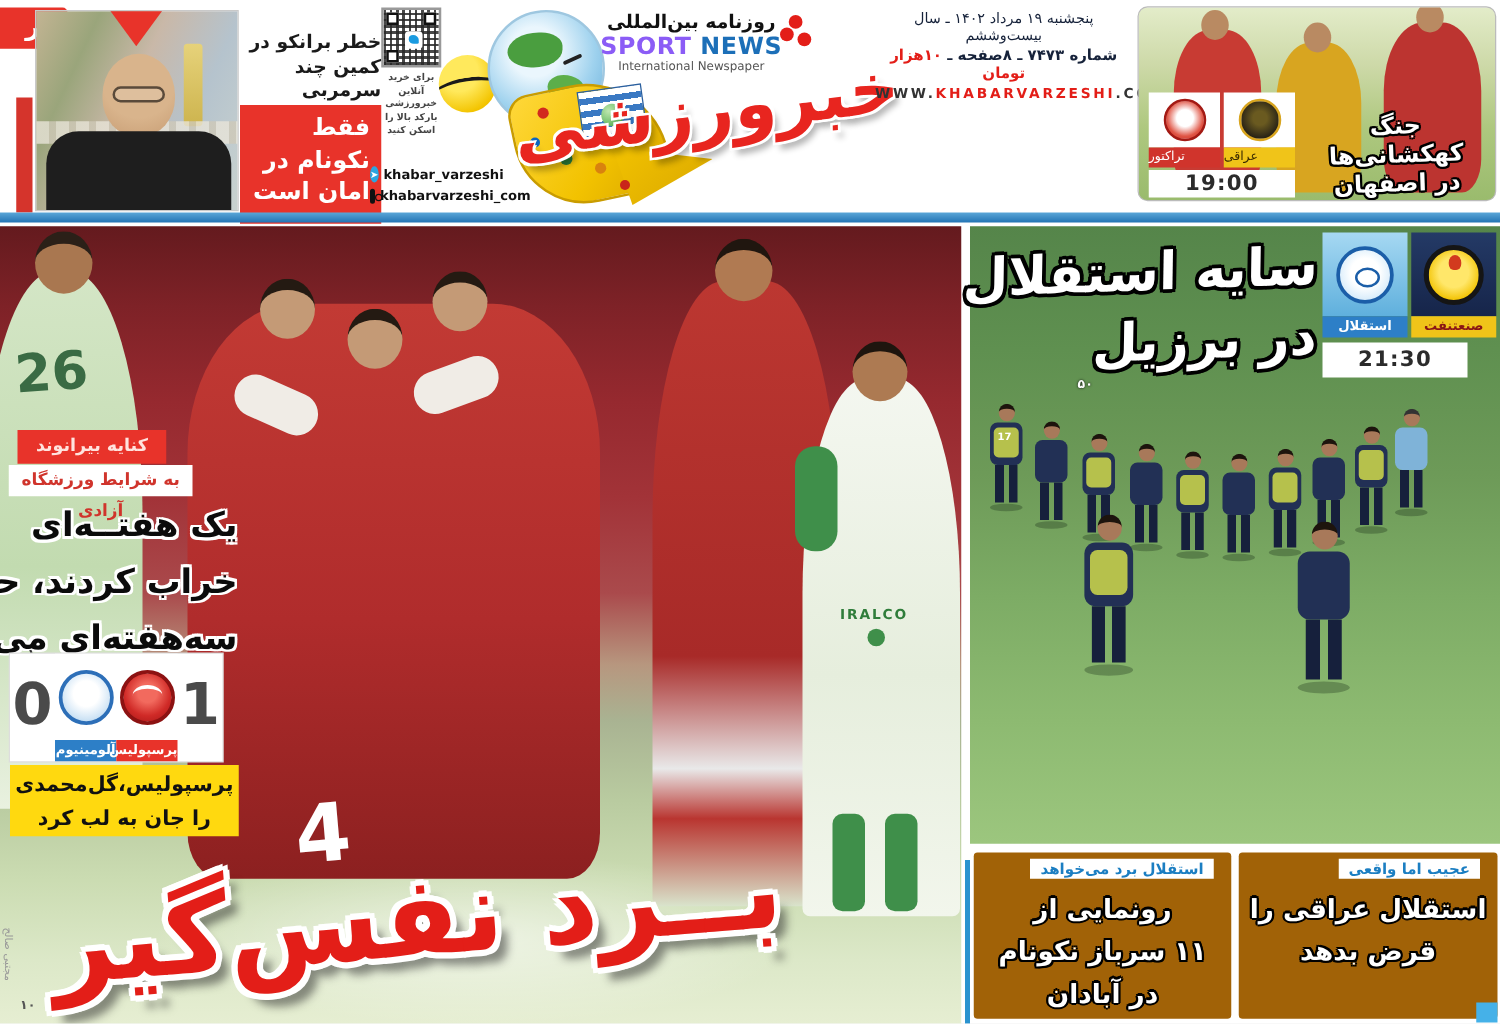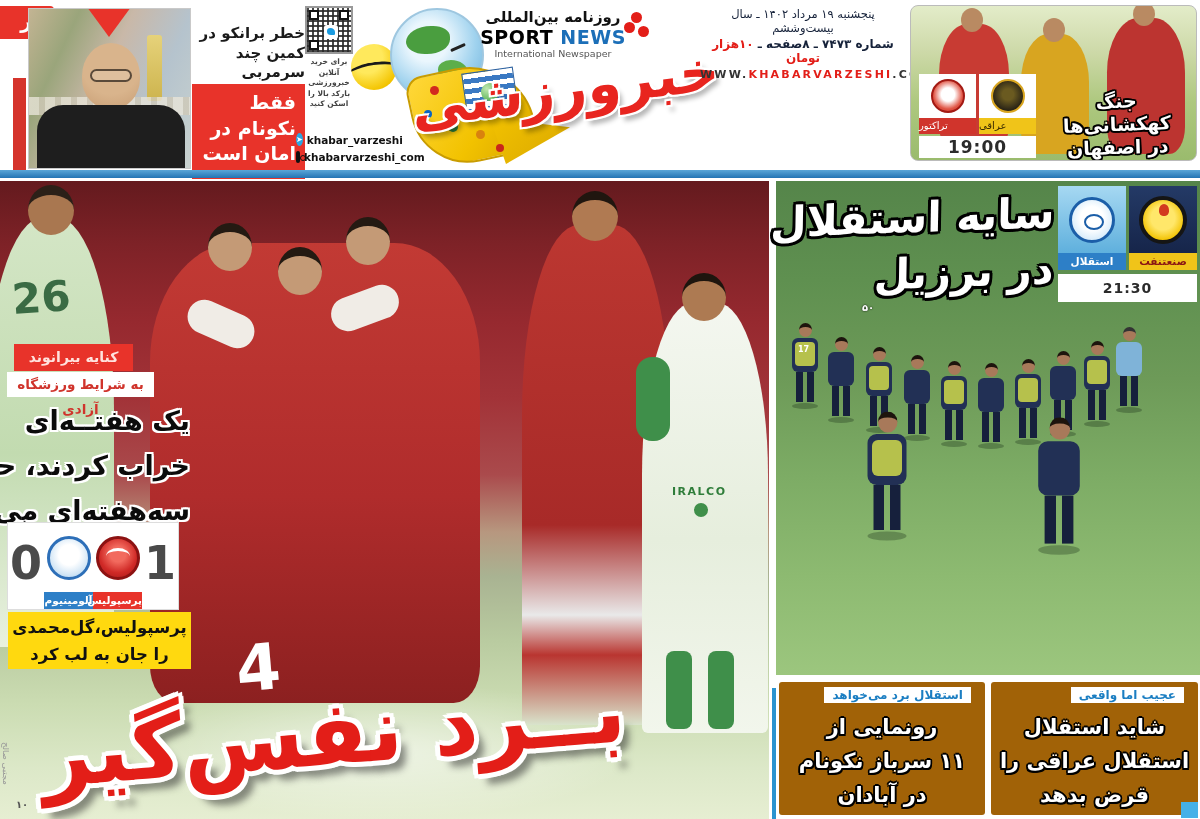--- a/index.html
+++ b/index.html
@@ -40,21 +40,21 @@
   .ic-ig::after { content:''; position:absolute; left:2px; top:2px; width:4px; height:4px; border:1.5px solid #111; border-radius:50%; }
 
   
   .globe { left:390px; top:8px; width:94px; height:94px; border-radius:50%; background:radial-gradient(circle at 40% 35%,#eaf6fd 0 25%,#9fd2ee 60%,#5fa8d6 100%); border:2px solid #9ec7e0; overflow:hidden; }
   .land1 { position:absolute; left:14px; top:16px; width:44px; height:28px; background:#4a9e3f; border-radius:60% 40% 55% 45%; }
   .land2 { position:absolute; left:46px; top:50px; width:30px; height:22px; background:#5cae4a; border-radius:45% 60% 40% 60%; }
   .plane { position:absolute; left:58px; top:36px; width:16px; height:3px; background:#222; transform:rotate(-24deg); border-radius:2px; }
   .tagline { left:478px; top:8px; width:150px; text-align:center; }
   .tagline-fa { font-size:15px; font-weight:bold; color:#111; }
   .tagline-en { font-size:19px; font-weight:bold; letter-spacing:.5px; }
-  .tagline-en .sp { color:#000000; } .tagline-en .nw { color:#1c6fb8; }
+  .tagline-en .sp { color:#8b5cf6; } .tagline-en .nw { color:#1c6fb8; }
   .tagline-sub { font-size:9.5px; color:#555; }
   .dots3 { left:624px; top:22px; width:11px; height:11px; border-radius:50%; background:#e31e18; box-shadow:14px 4px 0 #e31e18,7px -10px 0 #e31e18; }
   .heart { left:372px; top:48px; width:212px; height:120px; }
   .heart-body { position:absolute; left:40px; top:18px; width:120px; height:96px; background:linear-gradient(135deg,#ffd83a,#f2c200 60%,#d9a700); border-radius:18px 70px 30px 60px; transform:rotate(-12deg); border:2px solid #c99c00; }
   .heart-tip { position:absolute; left:118px; top:70px; width:80px; height:46px; background:linear-gradient(135deg,#f2c200,#d9a700); clip-path:polygon(0 0,100% 20%,20% 100%); }
   .flagball { position:absolute; left:92px; top:22px; width:52px; height:44px; transform:rotate(-8deg); background:repeating-linear-gradient(180deg,#fff 0 5px,#3a79c3 5px 10px); border:1px solid #2a5f9e; }
   .flagball::after { content:''; position:absolute; left:16px; top:12px; width:18px; height:18px; border-radius:50%; background:radial-gradient(circle at 35% 30%,#bfe8b0,#3aa13a); }
   .sporty { position:absolute; border-radius:50%; }
   .logo-script { left:540px; top:48px; width:180px; font-size:56px; font-weight:bold; color:#e8251f; transform:rotate(-7deg) skewX(-6deg); text-shadow:2px 2px 0 #fff,-2px 2px 0 #fff,2px -2px 0 #fff,-2px -2px 0 #fff,4px 6px 5px rgba(0,0,0,.3); direction:rtl; text-align:center; }
 
@@ -413,36 +413,35 @@
           <div class="crest-est"></div>
         </div>
       <div class="est-label rtl" style="background:#2d7fc7;color:#fff;">استقلال</div>
     </div>
     <div class="est-tile" style="left:71px;">
       <div class="bgS">
           <div class="crest-snac"></div>
         </div>
       <div class="est-label rtl" style="background:#f0c419;color:#8a1515;">صنعتنفت</div>
     </div>
-    <div class="timebar" style="left:0;top:88px;width:139px;height:28px;font-size:14px;line-height:28px;">21:30</div>
+    <div class="timebar" style="left:0;top:88px;width:116px;height:28px;font-size:17px;line-height:28px;">21:30</div>
   </div>
 
   <div class="abs vline-blue"></div>
   <div class="abs bluebox" style="left:779px;width:206px;">
     <div class="bb-label rtl">استقلال برد می‌خواهد</div>
     <div class="bb-body ob">
       <div>رونمایی از</div>
       <div>۱۱ سرباز نکونام</div>
       <div>در آبادان</div>
     </div>
   </div>
   <div class="abs bluebox" style="left:991px;width:207px;">
     <div class="bb-label rtl">عجیب اما واقعی</div>
     <div class="bb-body ob">
-      <div>شاید استقلال</div>
       <div>استقلال عراقی را</div>
       <div>قرض بدهد</div>
     </div>
   </div>
 
   <div class="abs corner-sq"></div>
 
 </div>
 
 </body></html>

